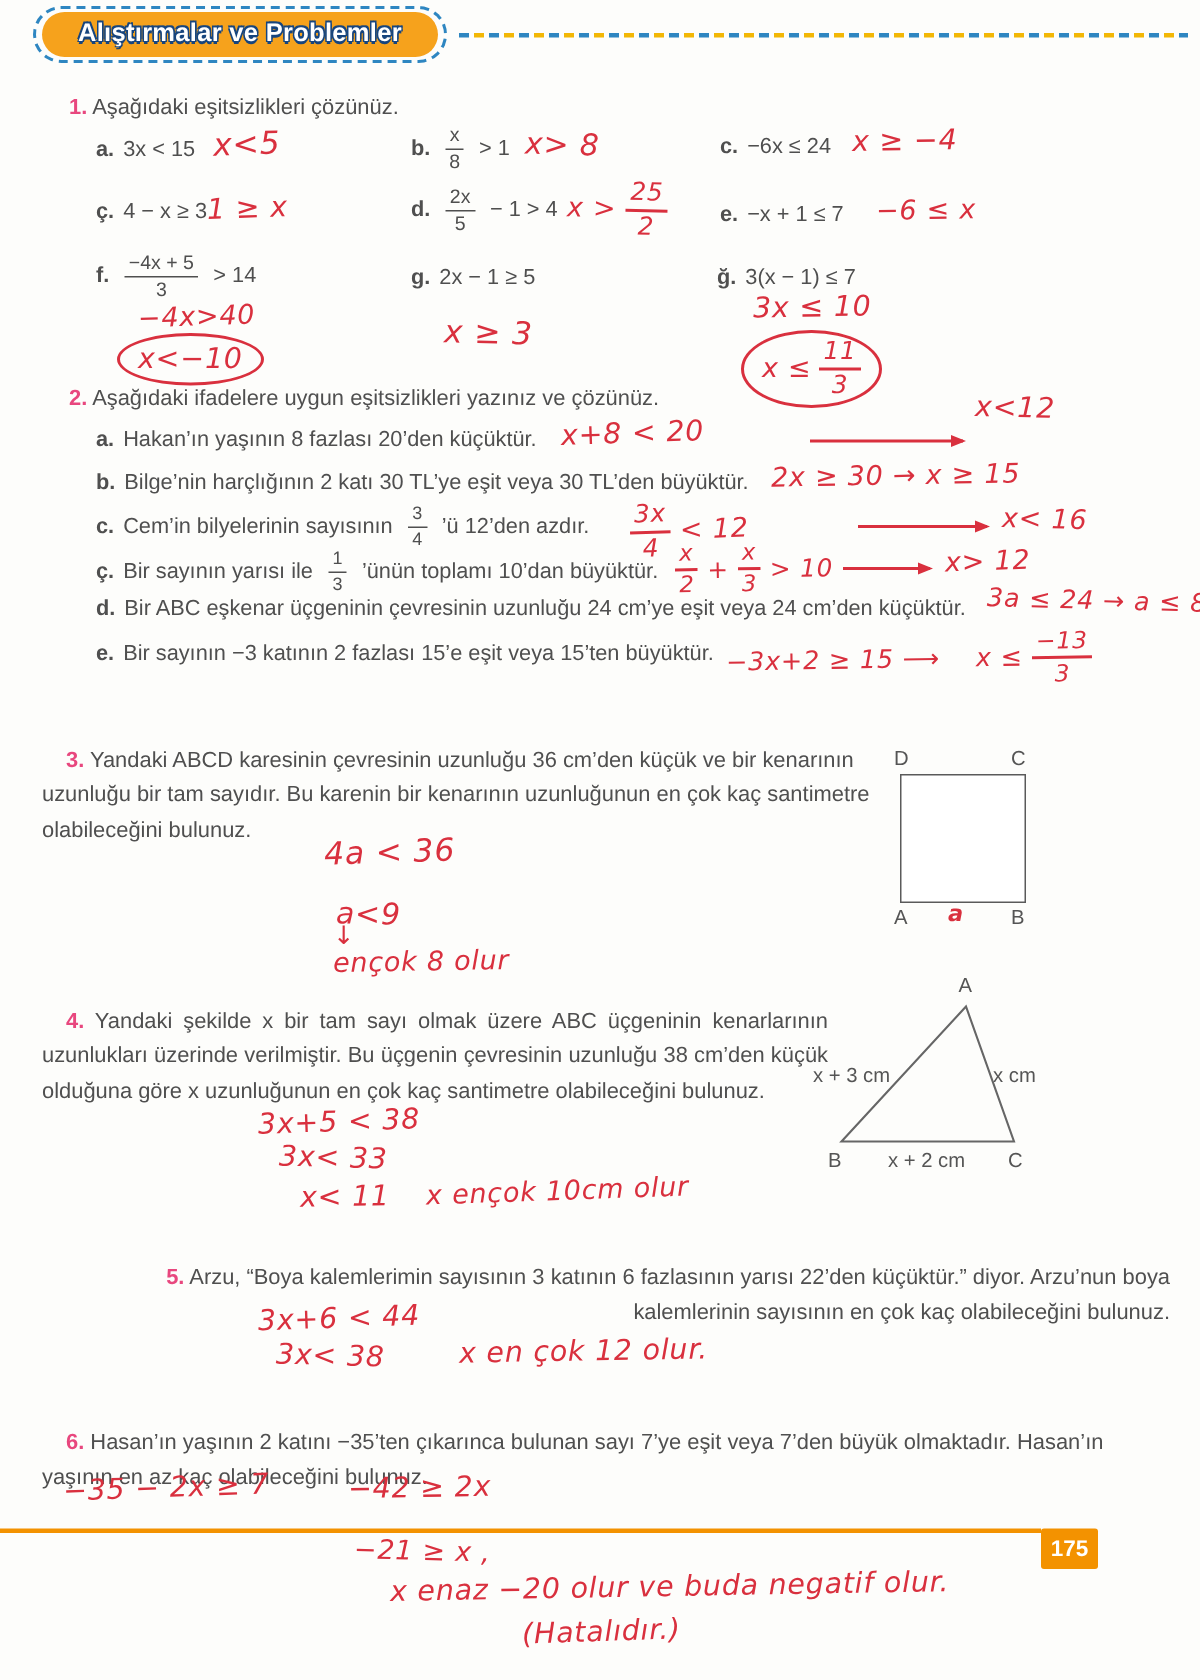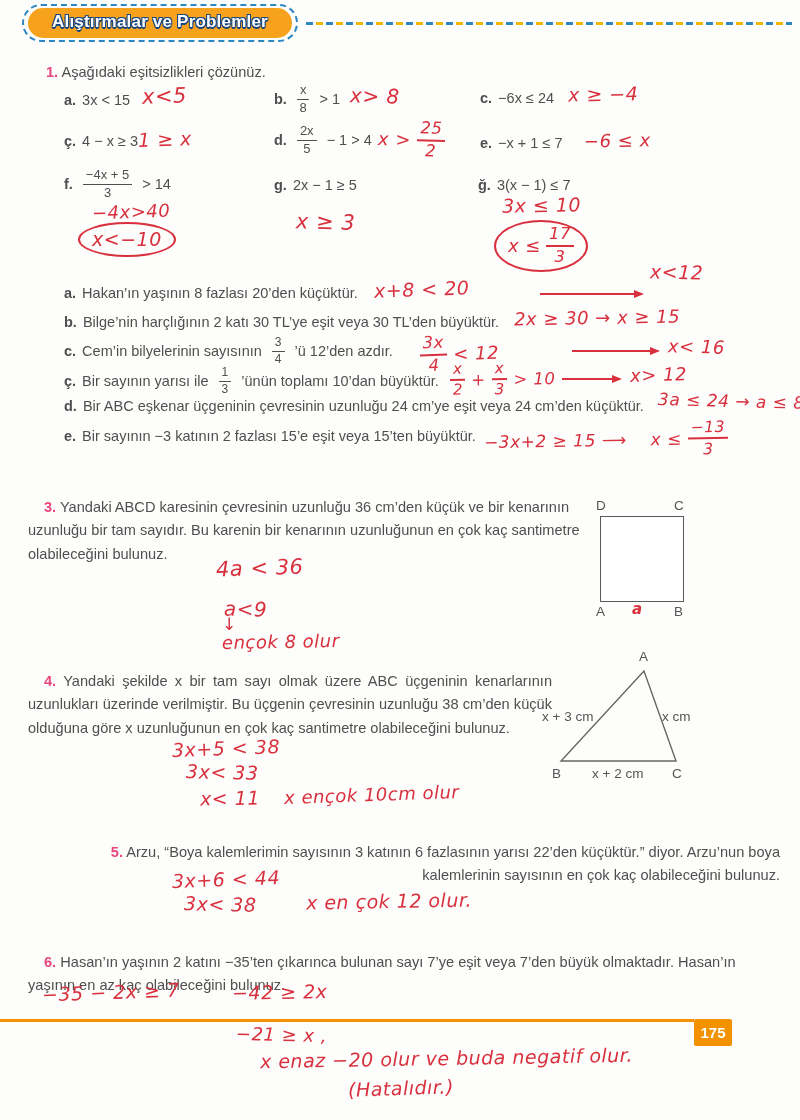--- a/index.html
+++ b/index.html
@@ -138,26 +138,30 @@
 
   <div class="item" style="left:478px;top:177px;">
     <span class="lbl">ğ.</span>
     <span>3(x − 1) ≤ 7</span>
   </div>
   <div class="hw t3" style="left:502px;top:194px;font-size:19px;">3x ≤ 10</div>
   <div class="hw" style="left:494px;top:220px;">
     <span class="circle">
       <span>x ≤</span>
       <span class="hwfrac">
-        <span class="n">17</span>
+        <span class="n">11</span>
         <span class="d">3</span>
       </span>
     </span>
   </div>
 
+  <div class="prompt" style="left:46px;top:258px;">
+    <span class="qnum">2.</span>
+    <span>Aşağıdaki ifadelere uygun eşitsizlikleri yazınız ve çözünüz.</span>
+  </div>
 
   <div class="item" style="left:64px;top:285px;">
     <span class="lbl">a.</span>
     <span>Hakan’ın yaşının 8 fazlası 20’den küçüktür.</span>
   </div>
   <div class="hw t1" style="left:374px;top:278px;font-size:19px;">x+8 &lt; 20</div>
   <div class="harrow" style="left:540px;top:293px;width:102px;"></div>
   <div class="hw t2" style="left:650px;top:261px;font-size:19px;">x&lt;12</div>
 
   <div class="item" style="left:64px;top:314px;">

